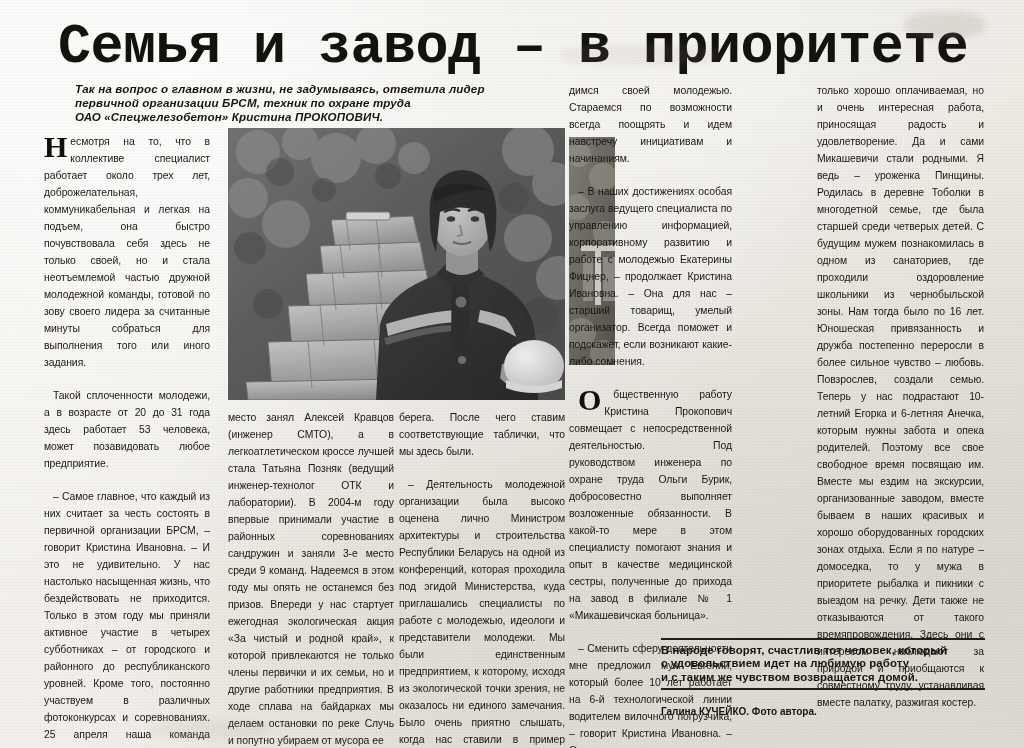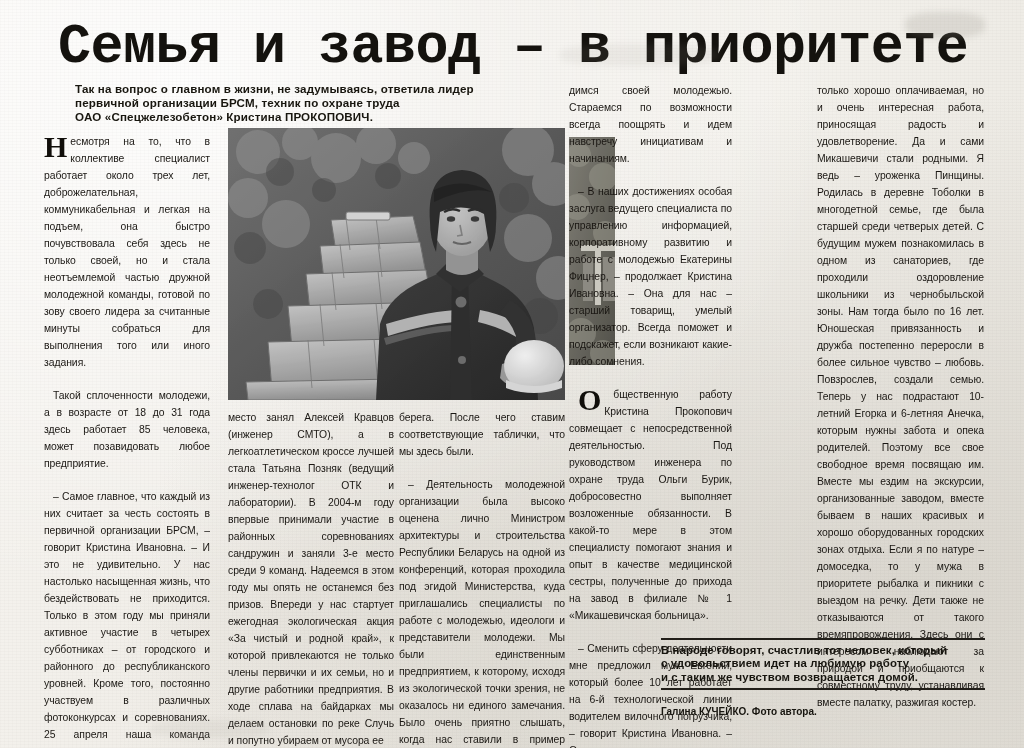--- a/index.html
+++ b/index.html
@@ -57,21 +57,21 @@
     color:#14120e;
     white-space:nowrap;
   }
 
   
   .deck{
     position:absolute;left:75px;top:82px;width:470px;
     font-size:11.6px;line-height:14.2px;font-weight:bold;
     color:#18160f;letter-spacing:.15px;
   }
-  .deck div{white-space:nowrap;}
+  .deck div{white-space:nowrap;font-style:italic;}
 
   
   .col{
     position:absolute;
     font-size:10.4px;
     line-height:17px;
     text-align:justify;
     color:#1a1713;
     letter-spacing:-.05px;
     -webkit-hyphens:none;hyphens:none;
@@ -279,21 +279,21 @@
       <rect x="12" y="108" width="34" height="6" fill="#cfccc4"></rect>
       <rect x="26" y="114" width="6" height="54" fill="#cfccc4"></rect>
       <rect x="14" y="120" width="10" height="44" fill="#8b8982"></rect>
       <rect x="34" y="120" width="12" height="44" fill="#8b8982"></rect>
       <rect width="46" height="228" fill="#96948c" opacity=".08"></rect>
     </svg>
   </div>
 
   <div class="col" id="col1">
     <p class="dropcap noind">Несмотря на то, что в коллективе специалист работает около трех лет, доброжелательная, коммуникабельная и легкая на подъем, она быстро почувствовала себя здесь не только своей, но и стала неотъемлемой частью дружной молодежной команды, готовой по зову своего лидера за считанные минуты собраться для выполнения того или иного задания.</p>
-    <p>Такой сплоченности молодежи, а в возрасте от 18 до 31 года здесь работает 85 человека, может позавидовать любое предприятие.</p>
+    <p>Такой сплоченности молодежи, а в возрасте от 20 до 31 года здесь работает 53 человека, может позавидовать любое предприятие.</p>
     <p>– Самое главное, что каждый из них считает за честь состоять в первичной организации БРСМ, – говорит Кристина Ивановна. – И это не удивительно. У нас настолько насыщенная жизнь, что бездействовать не приходится. Только в этом году мы приняли активное участие в четырех субботниках – от городского и районного до республиканского уровней. Кроме того, постоянно участвуем в различных фотоконкурсах и соревнованиях. 25 апреля наша команда выступала в весеннем этапе областной спартакиады Белорусского профсоюза работников строительства и промышленности в городе Береза. В результате напряженной борьбы в личном первенстве по настольному теннису первое</p>
   </div>
 
   <div class="col" id="col2a">
     <p class="noind">место занял Алексей Кравцов (инженер СМТО), а в легкоатлетическом кроссе лучшей стала Татьяна Позняк (ведущий инженер-технолог ОТК и лаборатории). В 2004-м году впервые принимали участие в районных соревнованиях сандружин и заняли 3-е место среди 9 команд. Надеемся в этом году мы опять не останемся без призов. Впереди у нас стартует ежегодная экологическая акция «За чистый и родной край», к которой привлекаются не только члены первички и их семьи, но и другие работники предприятия. В ходе сплава на байдарках мы делаем остановки по реке Случь и попутно убираем от мусора ее</p>
   </div>
 
   <div class="col" id="col3a">
     <p class="noind">берега. После чего ставим соответствующие таблички, что мы здесь были.</p>
     <p>– Деятельность молодежной организации была высоко оценена лично Министром архитектуры и строительства Республики Беларусь на одной из конференций, которая проходила под эгидой Министерства, куда приглашались специалисты по работе с молодежью, идеологи и представители молодежи. Мы были единственным предприятием, к которому, исходя из экологической точки зрения, не оказалось ни единого замечания. Было очень приятно слышать, когда нас ставили в пример другим, – добавляет директор Анатолий Насеня. – Мы гор-</p>

